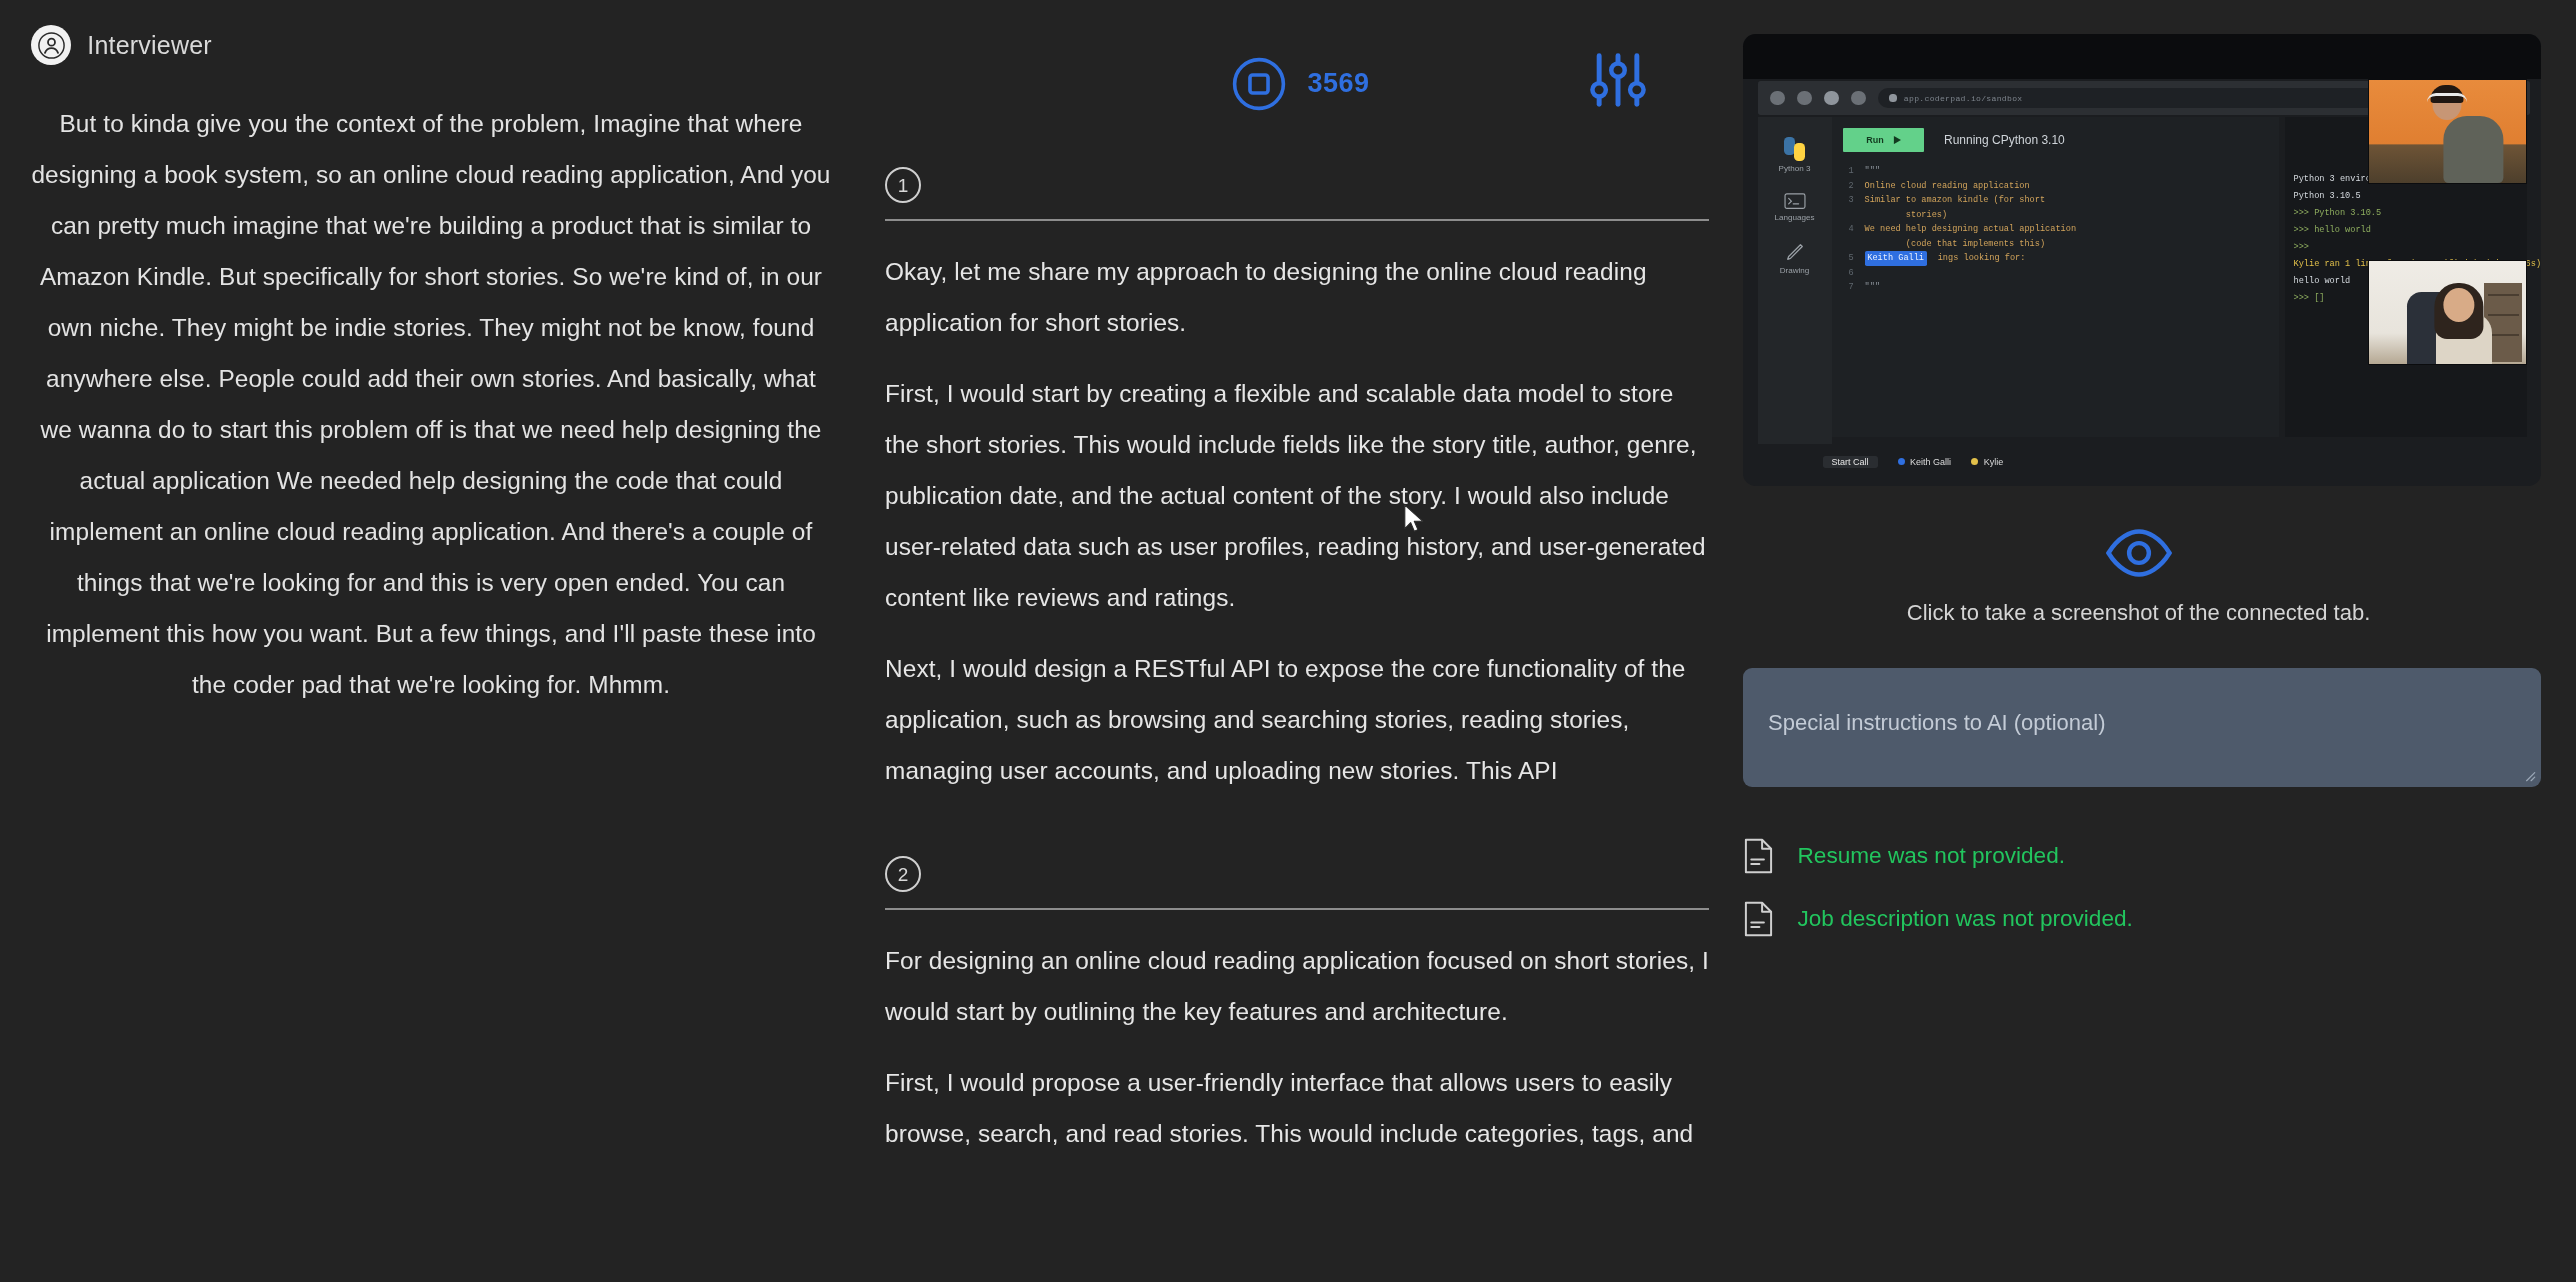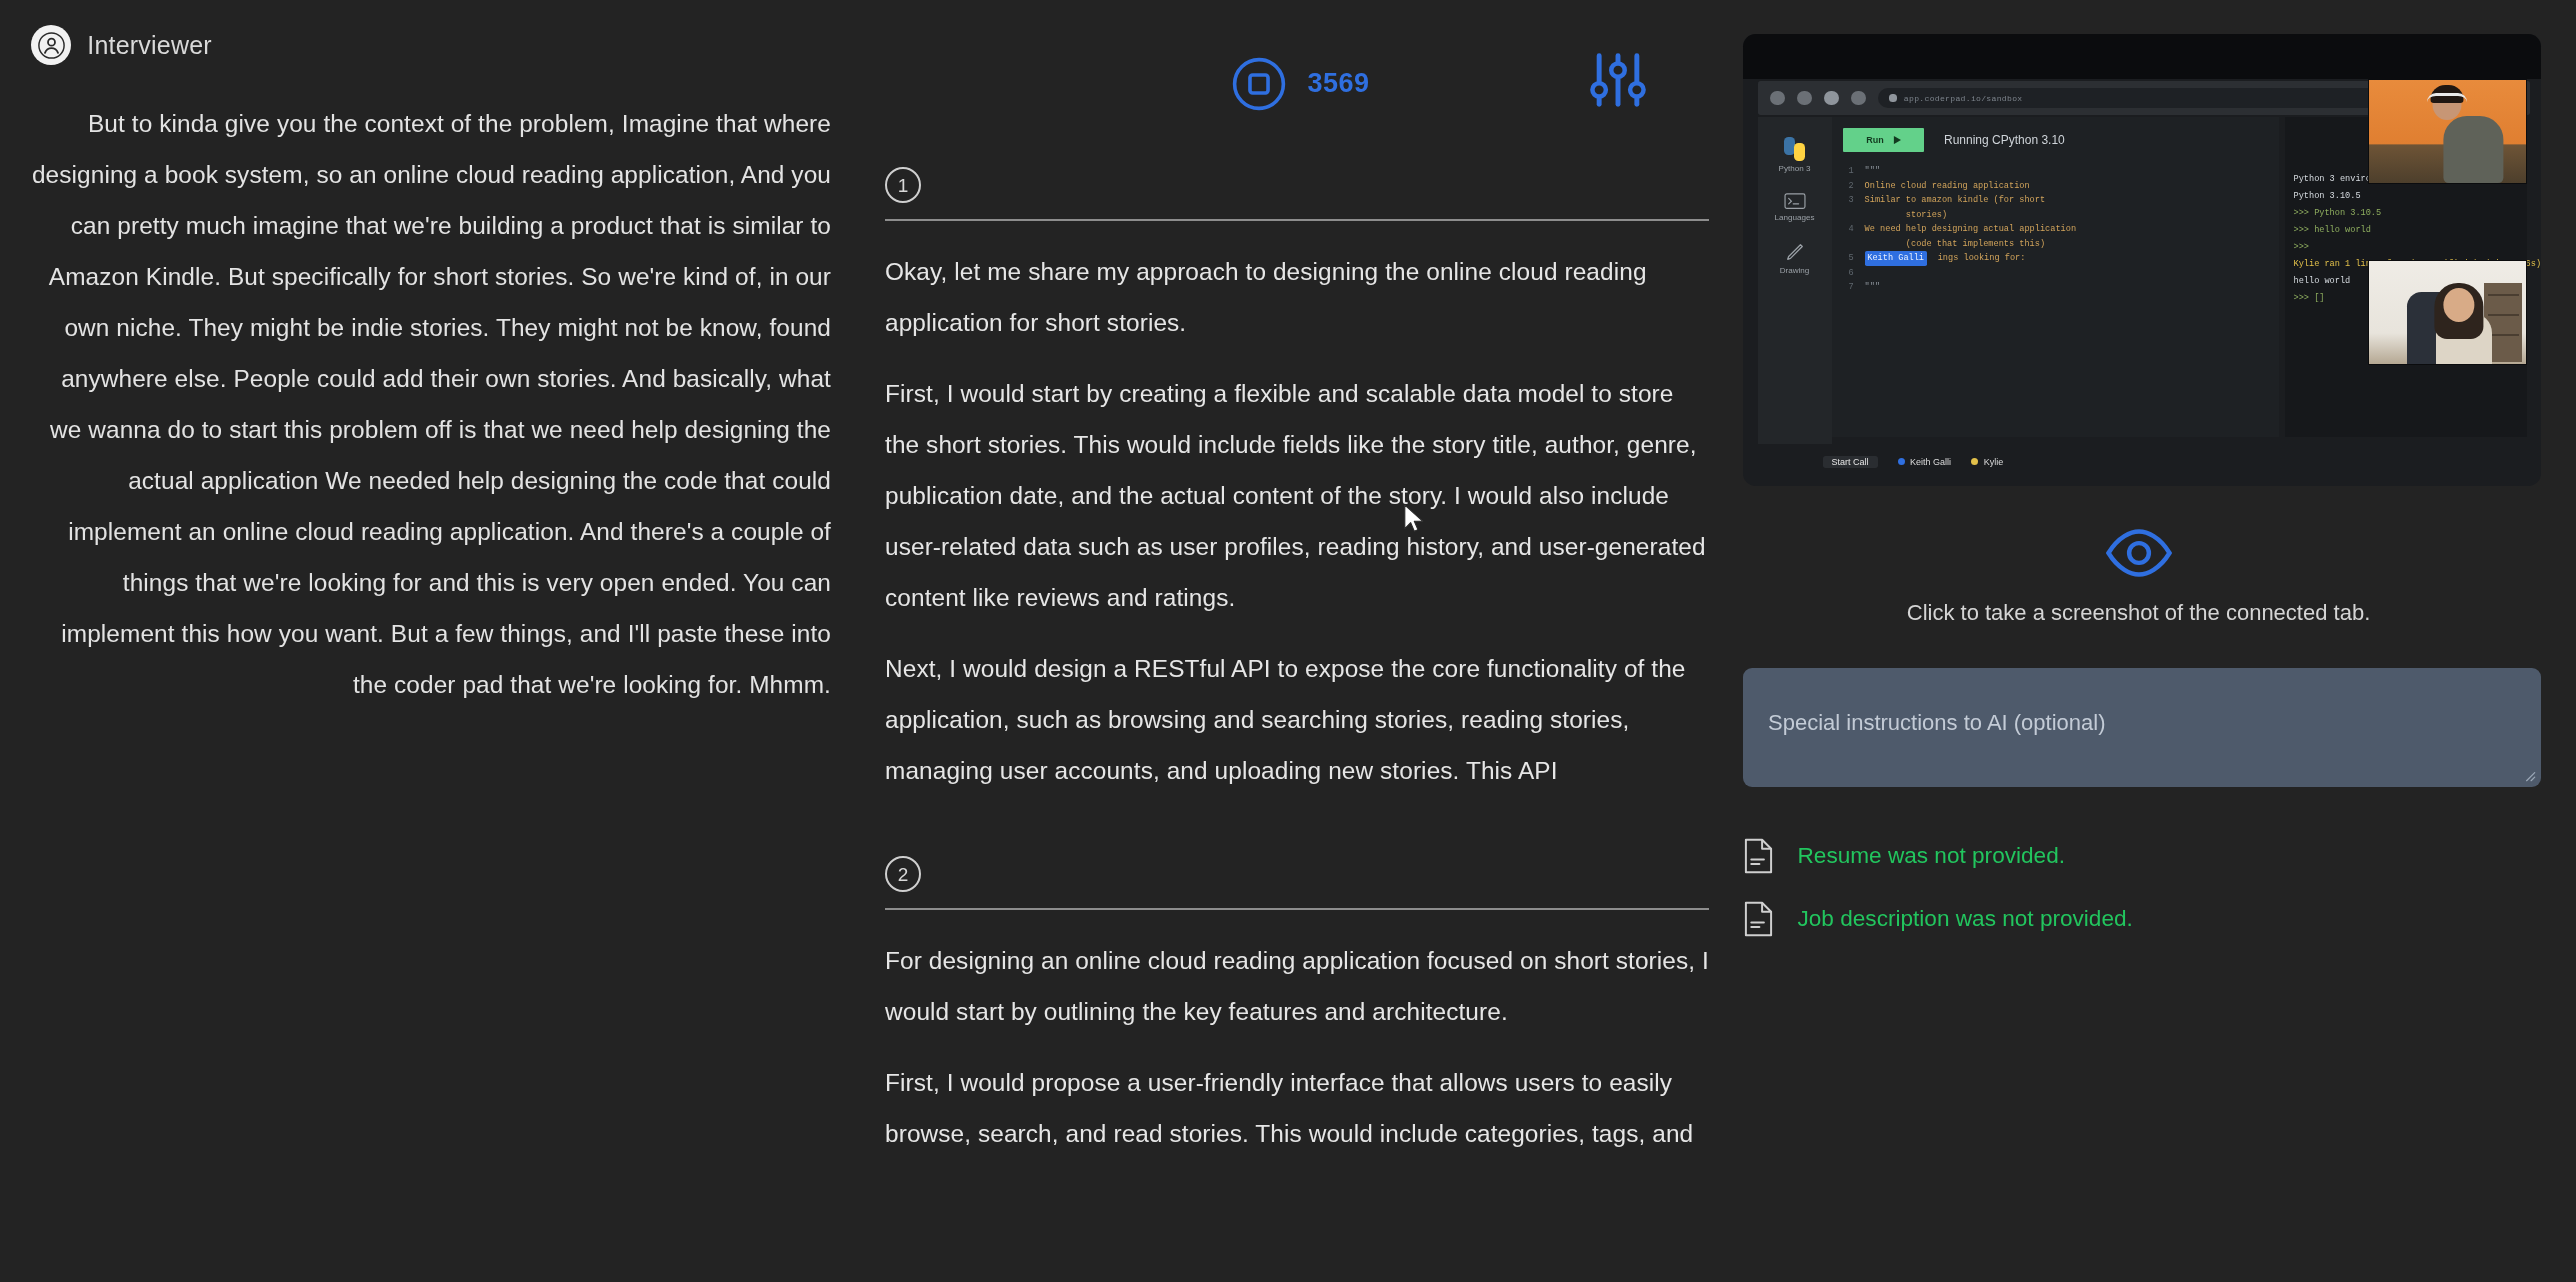--- a/index.html
+++ b/index.html
@@ -16,21 +16,21 @@
   .speaker-row { display:flex; align-items:center; gap:16.3px; margin-bottom:33px; }
   .avatar {
     width:40px; height:40px; border-radius:50%;
     background:#f2f2f2; display:flex; align-items:center; justify-content:center;
     flex:0 0 auto;
   }
   .avatar svg { display:block; }
   .speaker-name { font-size:25px; color:#d9d9d9; letter-spacing:0.2px; }
   .transcript {
     font-size:24.4px; line-height:51px; color:#e3e3e3;
-    letter-spacing:0.1px; text-align:right;
+    letter-spacing:0.1px; text-align:center;
   }
 
   
   .center-col { position:absolute; left:867px; top:0; width:867px; height:1283px; }
   .center-toolbar {
     position:relative; height:167px;
     display:flex; align-items:center; justify-content:center; gap:0;
   }
   .rec-group { display:flex; align-items:center; gap:20px; }
   .rec-btn { width:56px; height:56px; flex:0 0 auto; cursor:pointer; }

